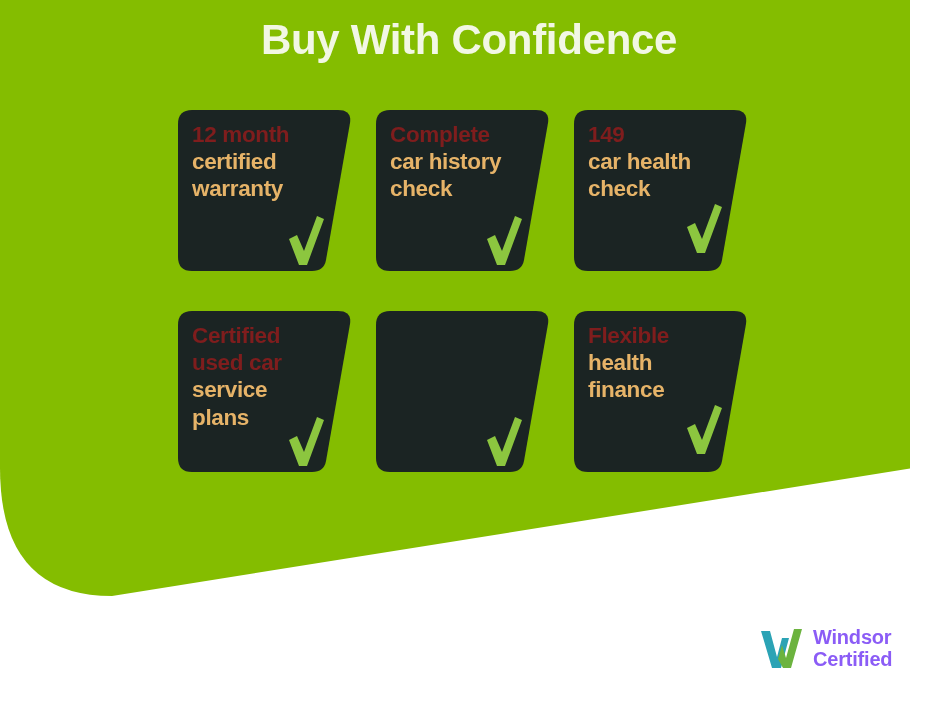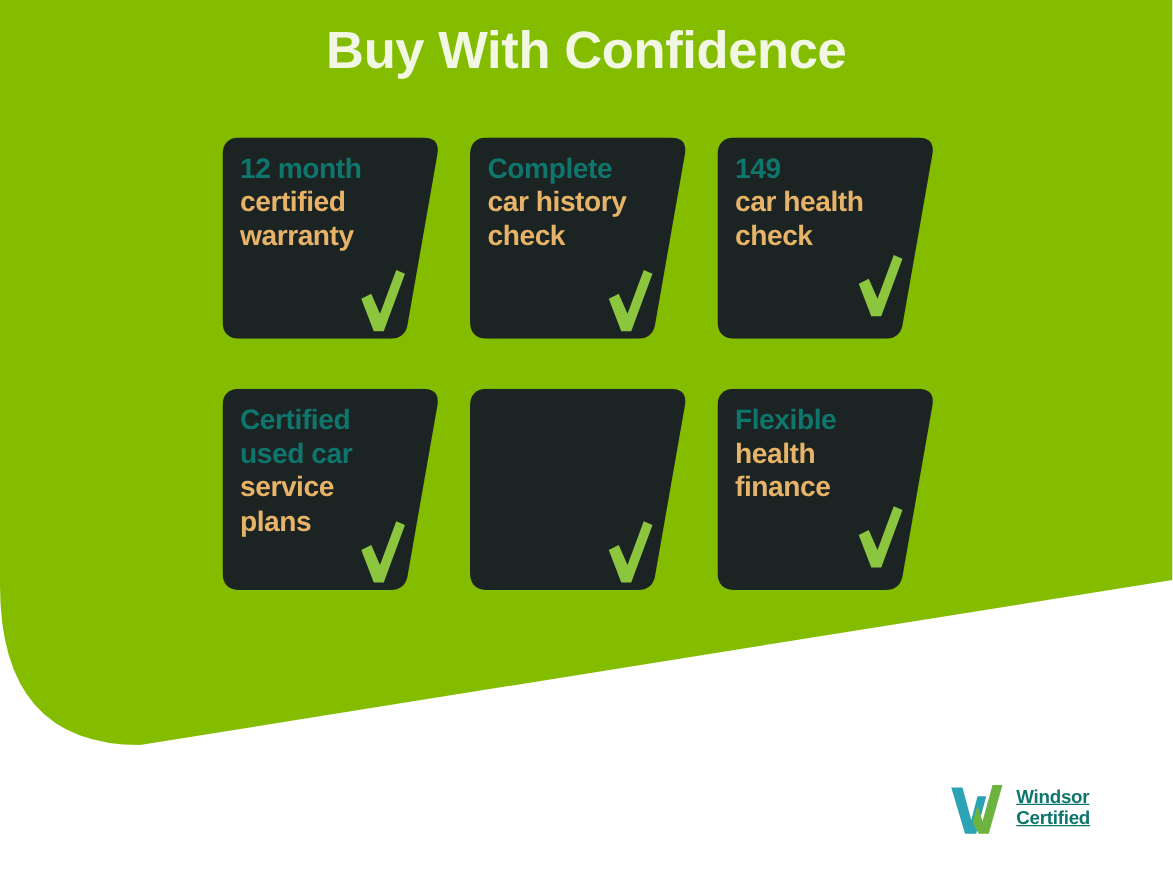--- a/index.html
+++ b/index.html
@@ -8,24 +8,25 @@
   }
   body {
     width: 938px;
     height: 704px;
     background: #ffffff;
     font-family: "Liberation Sans", sans-serif;
     overflow: hidden;
   }
   #stage {
     position: relative;
-    width: 938px;
+    width: 862px;
     height: 704px;
     background: #ffffff;
     overflow: hidden;
+    padding-left: 48px;
   }
 
   
   #green-panel {
     position: absolute;
     left: 0;
     top: 0;
     width: 938px;
     height: 704px;
   }
@@ -77,21 +78,21 @@
   .card-text {
     position: absolute;
     left: 14px;
     top: 11px;
     width: 150px;
     font-size: 22.5px;
     font-weight: bold;
     line-height: 1.21;
     letter-spacing: -0.35px;
   }
-  .line-white { color: #0f766e; display: block; }
+  .line-white { color: #7f1d1d; display: block; }
   .line-gold  { color: #e6b368; display: block; }
   .tick {
     position: absolute;
     width: 40px;
     height: 52px;
   }
   .tick svg { display: block; }
   
   .card .tick { right: 28px; bottom: 8px; }
   .card.t-lowtick .tick { right: 26px; bottom: 4px; }
@@ -102,26 +103,25 @@
     position: absolute;
     left: 760px;
     top: 626px;
     display: flex;
     align-items: center;
     gap: 9px;
   }
   #logo-mark { width: 44px; height: 42px; }
   #logo-mark svg { display: block; }
   #logo-words {
-    font-size: 15px;
+    font-size: 20px;
     font-weight: bold;
-    color: #0f766e;
+    color: #8b5cf6;
     line-height: 1.12;
     letter-spacing: -0.2px;
-    text-decoration: underline;
   }
   #logo-words span { display: block; }
 </style>
 </head>
 <body>
 
 <div id="stage">
 
   <div id="green-panel">
     <svg width="938" height="704" viewBox="0 0 938 704" xmlns="http://www.w3.org/2000/svg">

